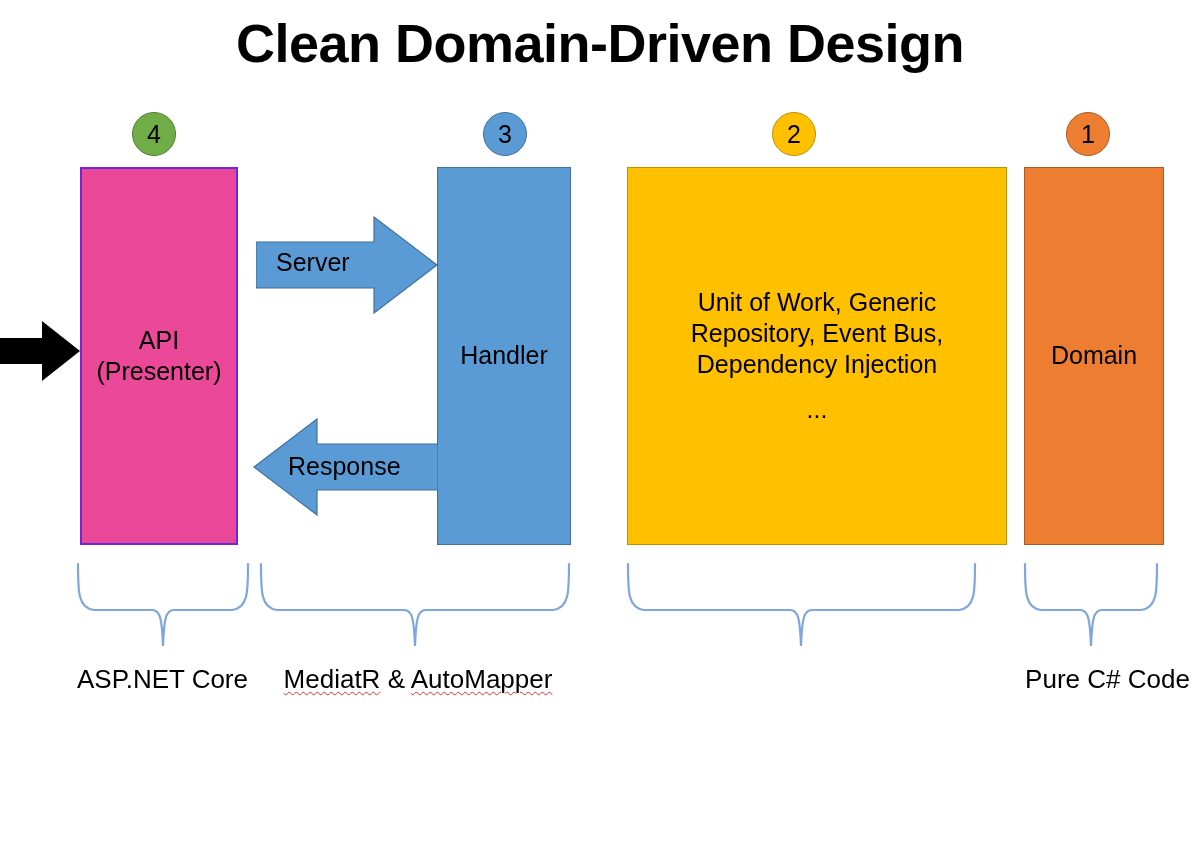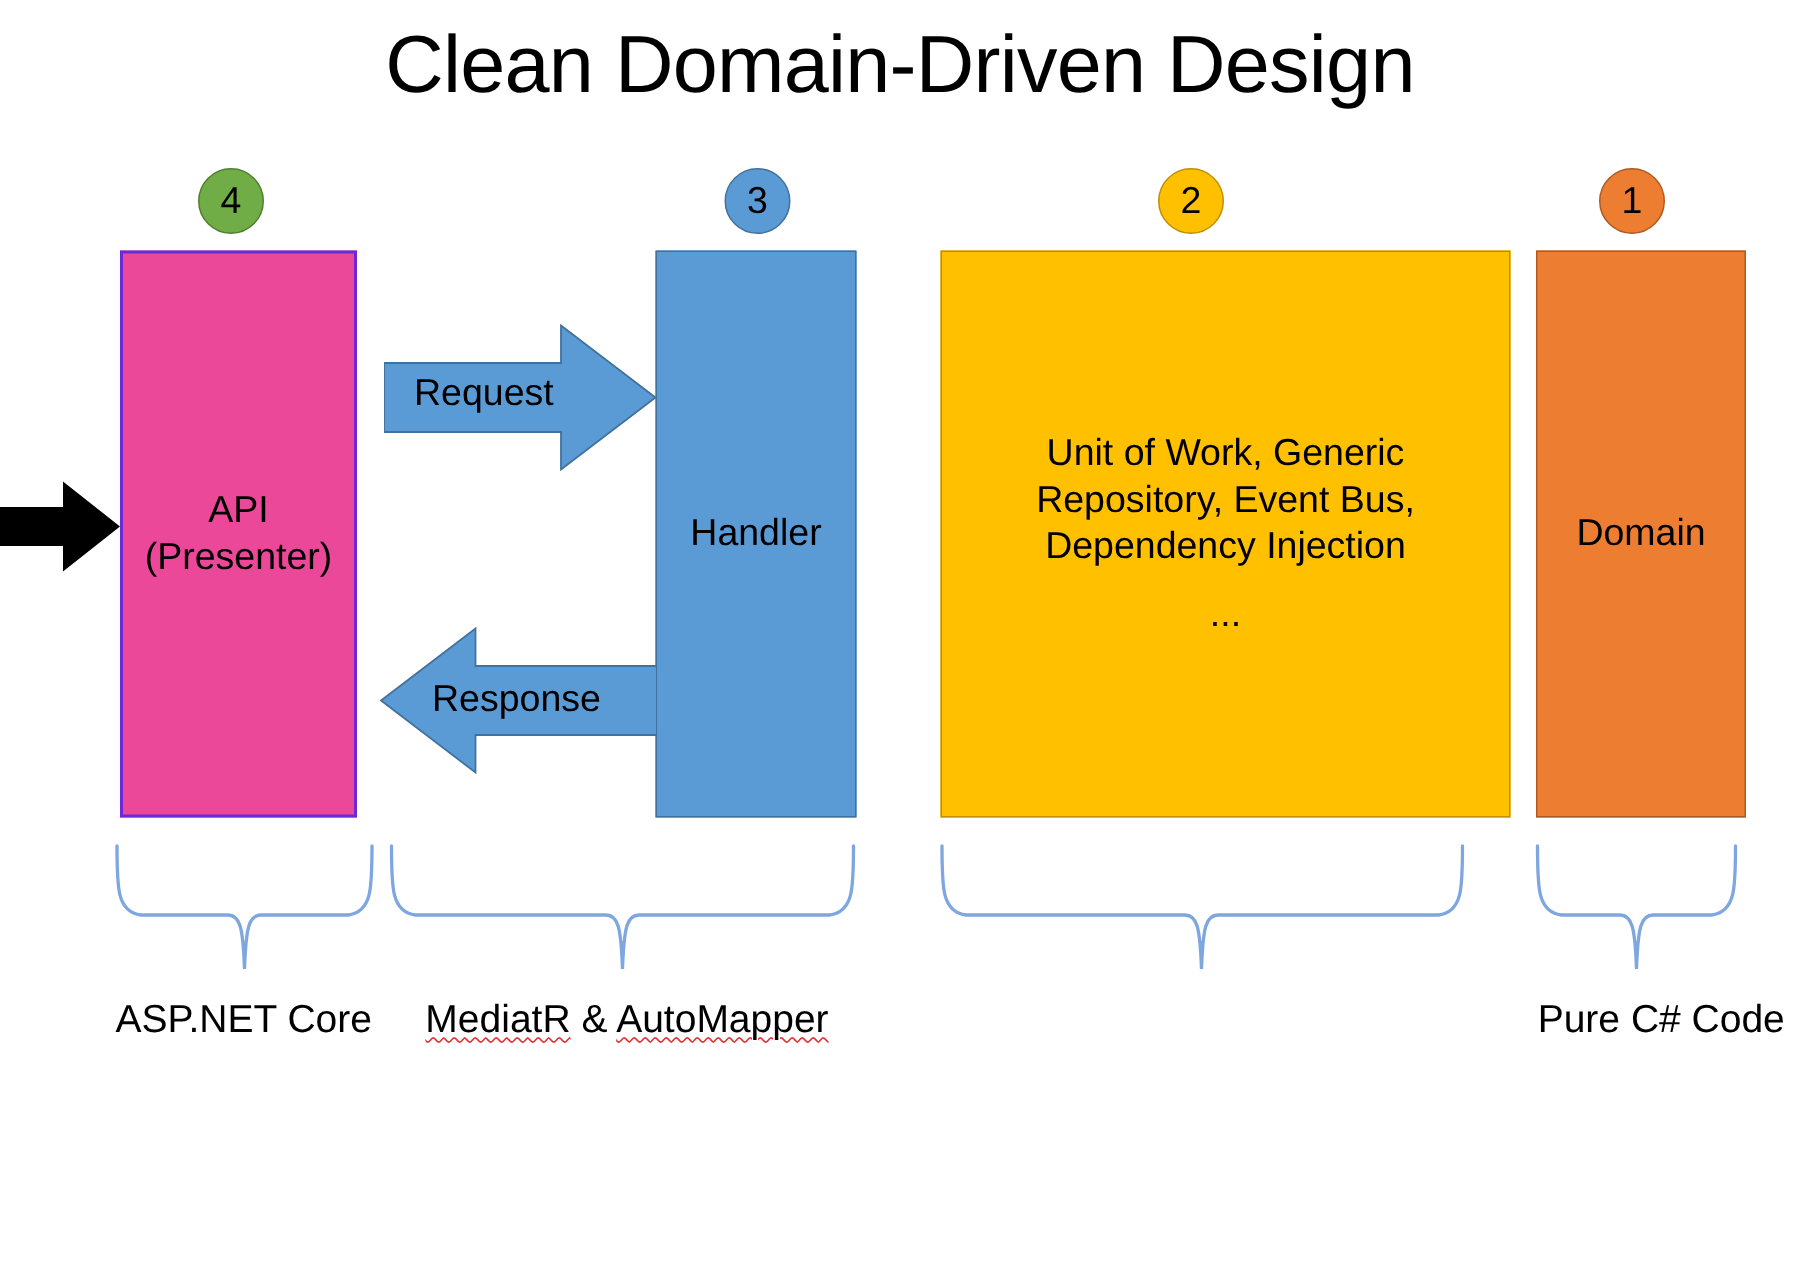--- a/index.html
+++ b/index.html
@@ -20,21 +20,21 @@
   }
 
   
   #title {
     position: absolute;
     left: 0;
     top: 12px;
     width: 1200px;
     text-align: center;
     font-size: 54px;
-    font-weight: 400;
+    font-weight: 700;
     letter-spacing: -0.5px;
     color: #000000;
     white-space: nowrap;
   }
 
   
   .badge {
     position: absolute;
     width: 44px;
     height: 44px;
@@ -160,21 +160,21 @@
     <div class="box-text">Domain</div>
   </div>
 
   <svg id="entry-arrow" viewBox="0 0 80 66" preserveAspectRatio="none">
     <polygon points="0,20 42,20 42,3 80,33 42,63 42,46 0,46" fill="#000000"></polygon>
   </svg>
 
   <svg class="flow-arrow" style="left:256px; top:216px; width:182px; height:98px;" viewBox="0 0 182 98" preserveAspectRatio="none">
     <polygon points="0,26 118,26 118,1 181,49 118,97 118,72 0,72" fill="#5B9BD5" stroke="#41719C" stroke-width="1.2"></polygon>
   </svg>
-  <div class="flow-arrow-label" style="left:276px; top:248px;">Request</div>
+  <div class="flow-arrow-label" style="left:276px; top:248px;">Server</div>
 
   <svg class="flow-arrow" style="left:253px; top:418px; width:185px; height:98px;" viewBox="0 0 185 98" preserveAspectRatio="none">
     <polygon points="185,26 64,26 64,1 1,49 64,97 64,72 185,72" fill="#5B9BD5" stroke="#41719C" stroke-width="1.2"></polygon>
   </svg>
   <div class="flow-arrow-label" style="left:288px; top:452px;">Response</div>
 
   <svg class="brace" style="left:74px; top:562px; width:178px; height:86px;" viewBox="0 0 178 86" preserveAspectRatio="none">
     <path d="M4,2 C4,30 4,46 20,48 L78,48 C86,48 88,56 89,84 C90,56 92,48 100,48 L158,48 C174,46 174,30 174,2" fill="none" stroke="#7EA6E0" stroke-width="2.2" stroke-linecap="round"></path>
   </svg>
 

